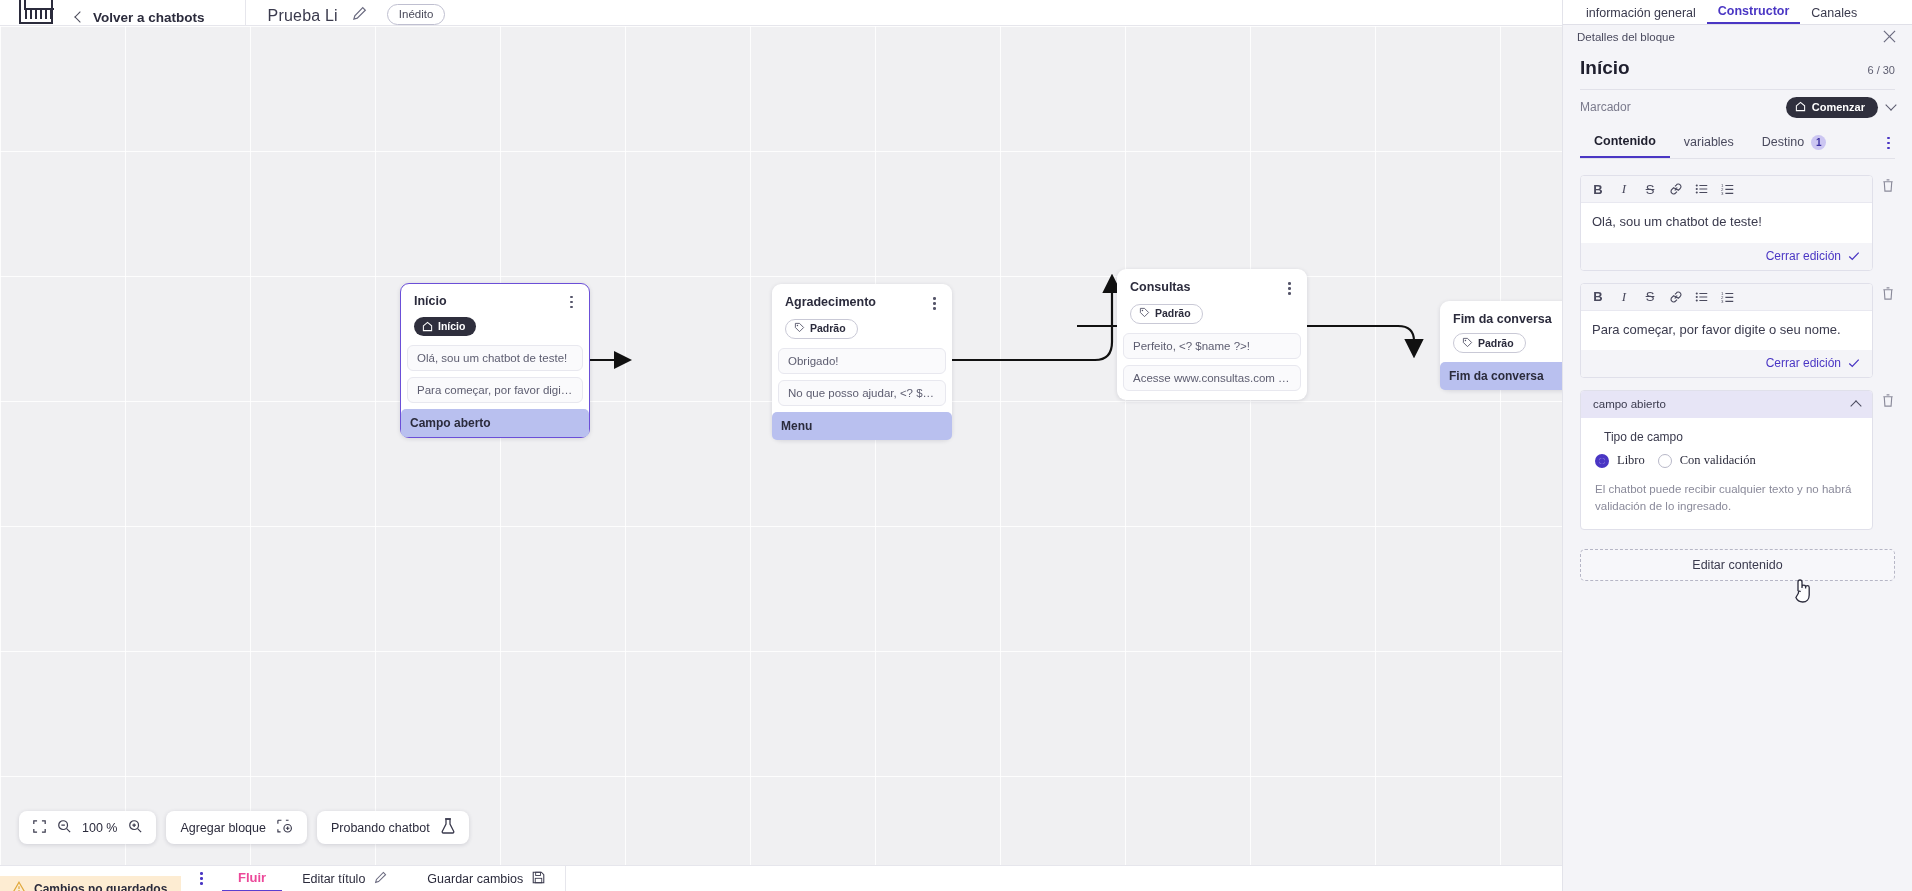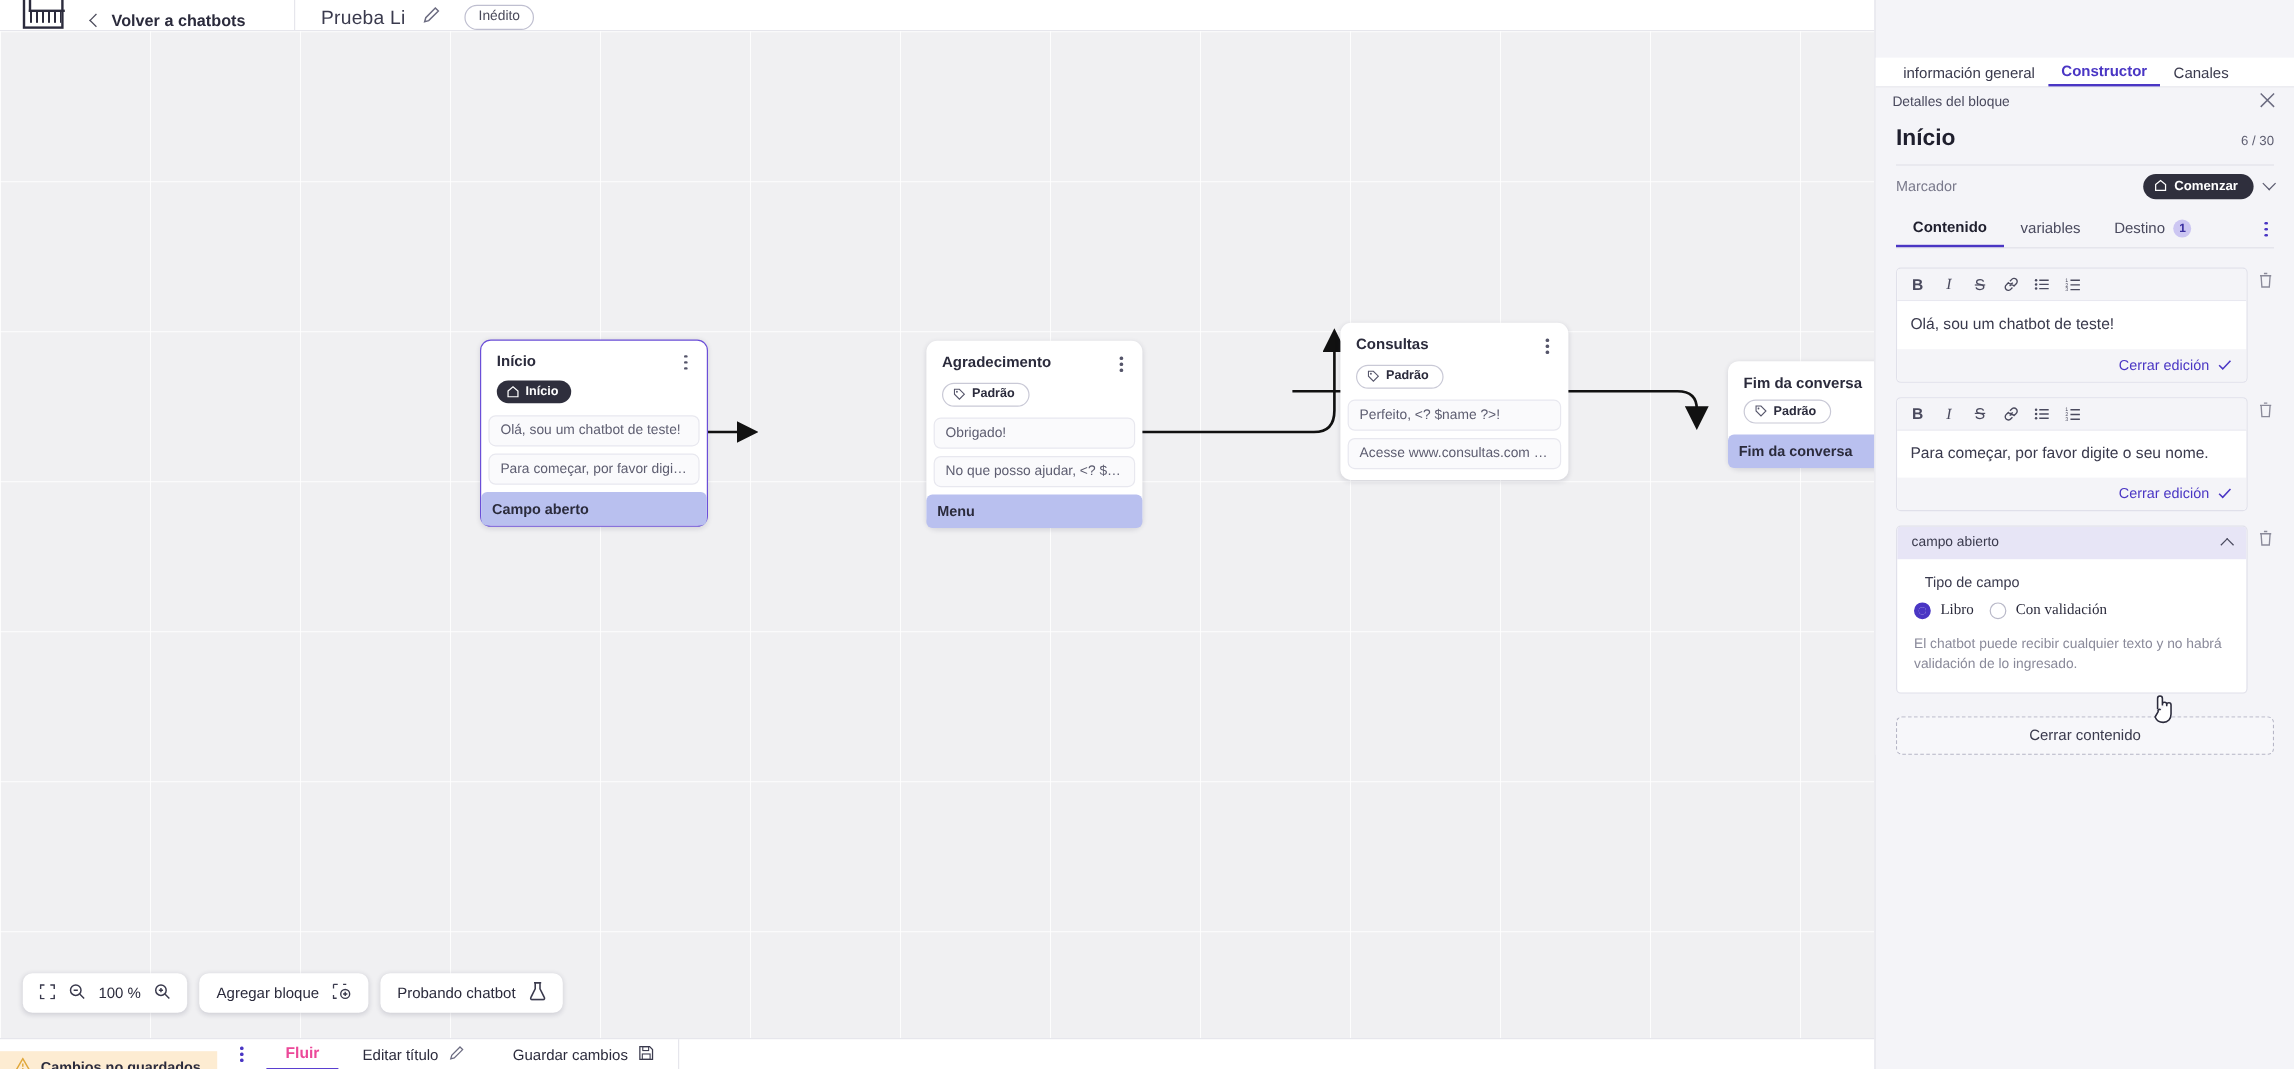--- a/index.html
+++ b/index.html
@@ -69,21 +69,21 @@
   .node-head { display: flex; align-items: flex-start; justify-content: space-between; padding: 0 13px; }
   .node-title { font-size: 12.5px; font-weight: bold; color: #2b2b3c; }
   .kebab { display: flex; flex-direction: column; gap: 2.5px; cursor: pointer; padding: 2px 3px; }
   .kebab i { width: 2.6px; height: 2.6px; border-radius: 50%; background: #55556a; display: block; }
   .tagrow { padding: 7px 13px 0; }
   .tag-start {
     display: inline-flex; align-items: center; gap: 5px; background: #2f2f3d; color: #fff;
     border-radius: 11px; padding: 3px 11px 4px 8px; font-size: 10.5px; font-weight: bold;
   }
   .tag-default {
-    display: inline-flex; align-items: center; gap: 5px; background: #fff; color: #2b2b3c;
+    display: inline-flex; align-items: flex-start; gap: 5px; background: #fff; color: #2b2b3c;
     border: 1px solid #c9c9d6; border-radius: 11px; padding: 2.5px 11px 3.5px 8px;
     font-size: 10.5px; font-weight: bold;
   }
   .rows { margin-top: 9px; display: flex; flex-direction: column; gap: 6px; padding: 0 6px; }
   .row-msg {
     background: #fafafc; border: 1px solid #e8e8ef; border-radius: 6px;
     font-size: 11.5px; color: #5d5d70; padding: 6px 9px; white-space: nowrap;
     overflow: hidden; text-overflow: ellipsis;
   }
   .row-action {
@@ -121,21 +121,21 @@
   }
   .bb-sep { width: 1px; height: 26px; background: #e6e6ec; }
 
   
   .panel {
     position: absolute; top: 0; right: 0; width: 350px; height: 891px;
     background: #f4f4f8; border-left: 1px solid #e3e3ea;
   }
   .panel-tabs {
     height: 25px; background: #fff; display: flex; align-items: flex-end; gap: 0;
-    padding-left: 12px; border-bottom: 1px solid #e0e0e8; margin-top: 48px;
+    padding-left: 12px; border-bottom: 1px solid #e0e0e8;
   }
   .ptab {
     font-size: 12.5px; color: #3a3a4d; padding: 0 11px 5px; cursor: pointer; line-height: 1;
   }
   .ptab.active { color: #4a36c4; font-weight: bold; border-bottom: 2px solid #4a36c4; }
   .panel-subhead {
     height: 24px; background: #f4f4f8; display: flex; align-items: center;
     justify-content: space-between; padding: 0 16px 0 14px;
     font-size: 11.5px; color: #4a4a5e;
   }
@@ -598,21 +598,21 @@
           </div>
           <span class="trash">
             <svg width="14" height="15" viewBox="0 0 14 16">
                 <path d="M2 4h10M5.5 2h3M3 4l.7 10h6.6L11 4" fill="none" stroke="#8a8a9a" stroke-width="1.2"></path>
               </svg>
           </span>
         </div>
       </div>
 
       <div class="addbtn">
-        <span>Cerrar contenido</span>
+        <span>Editar contenido</span>
       </div>
     </div>
   </div>
 
   <svg class="cursor-hand" width="26" height="30" viewBox="0 0 26 30">
     <path d="M8 16V7a2 2 0 014 0v6m0-1a1.8 1.8 0 013.6 0v1.5m0-1a1.8 1.8 0 013.6 0V20c0 4-2.5 7-6.5 7-3.5 0-5.5-1.5-6.8-4.5L8.5 18c-.7-1.5 1-2.6 2-1.2" fill="#ffffff" stroke="#2b2b3c" stroke-width="1.3" stroke-linejoin="round"></path>
   </svg>
 
 </div>
 

